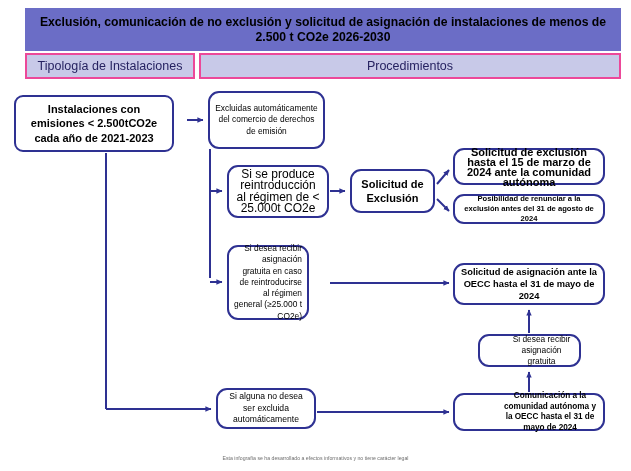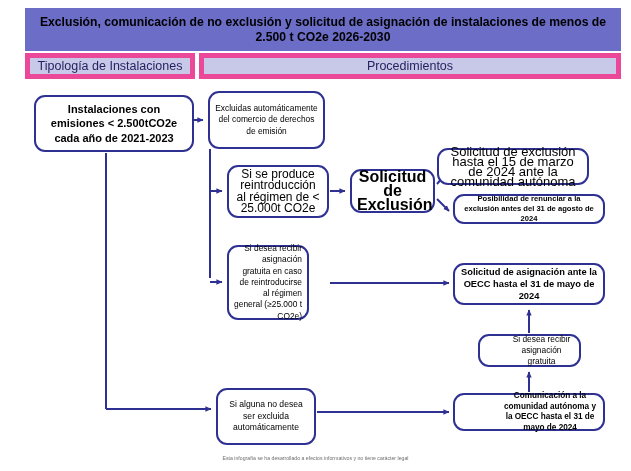--- a/index.html
+++ b/index.html
@@ -35,21 +35,21 @@
     justify-content: center;
     text-align: center;
     padding: 0 6px;
     box-sizing: border-box;
   }
 
   
   .tab {
     position: absolute;
     background: #C8C9E8;
-    border: 5px solid #ec4899;
+    border: 2px solid #ec4899;
     color: #262261;
     display: flex;
     align-items: center;
     justify-content: center;
     text-align: center;
     box-sizing: border-box;
     font-size: 12.5px;
   }
   .tab-tipologia {
     left: 25px;
@@ -75,38 +75,38 @@
     align-items: center;
     justify-content: center;
     text-align: center;
     box-sizing: border-box;
     padding: 2px 5px;
     z-index: 3;
   }
   .node span { display: block; width: 100%; }
 
   .n-instalaciones {
-    left: 34px;  top: 95px;  width: 160px; height: 57px;
-    font-weight: bold; font-size: 11px; line-height: 14.5px;
+    left: 14px;  top: 95px;  width: 160px; height: 57px;
+    font-weight: bold; font-size: 11px; line-height: 14.5px; border-radius: 9px;
   }
   .n-excluidas {
     left: 208px; top: 91px;  width: 117px; height: 58px;
     font-size: 8.4px; line-height: 11.5px;
   }
   .n-reintro {
     left: 227px; top: 165px; width: 102px; height: 53px;
     font-size: 12px; line-height: 11.5px;
   }
   .n-solicitud-excl {
     left: 350px; top: 169px; width: 85px;  height: 44px;
-    font-weight: bold; font-size: 16px; line-height: 14px;
+    font-weight: bold; font-size: 11px; line-height: 14px;
   }
   .n-excl-15marzo {
-    left: 437px; top: 148px; width: 152px; height: 37px;
-    font-weight: normal; font-size: 13px; line-height: 10px;
+    left: 453px; top: 148px; width: 152px; height: 37px;
+    font-weight: bold; font-size: 11px; line-height: 10px;
   }
   .n-renuncia {
     left: 453px; top: 194px; width: 152px; height: 30px;
     font-weight: bold; font-size: 7.6px; line-height: 10px;
   }
   .n-desea-gratuita {
     left: 227px; top: 245px; width: 82px; height: 75px;
     font-size: 8.4px; line-height: 11.3px; text-align: right;
   }
   .n-solicitud-asig {
@@ -115,21 +115,21 @@
   }
   .n-desea-recibir {
     left: 478px; top: 334px; width: 103px; height: 33px;
     font-size: 8.4px; line-height: 11.3px; padding-left: 29px;
   }
   .n-comunicacion {
     left: 453px; top: 393px; width: 152px; height: 38px;
     font-weight: bold; font-size: 8.2px; line-height: 10.5px; padding-left: 47px;
   }
   .n-no-desea {
-    left: 216px; top: 388px; width: 100px; height: 57px;
+    left: 216px; top: 388px; width: 100px; height: 41px;
     font-size: 8.6px; line-height: 11.5px;
   }
 
   
   #wires {
     position: absolute;
     left: 0; top: 0;
     width: 631px; height: 471px;
     z-index: 1;
     pointer-events: none;

